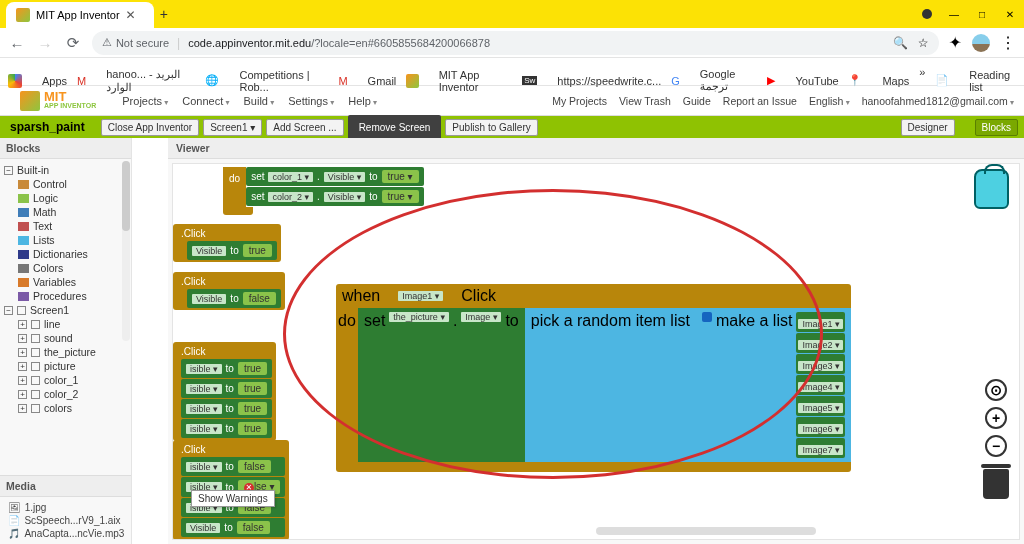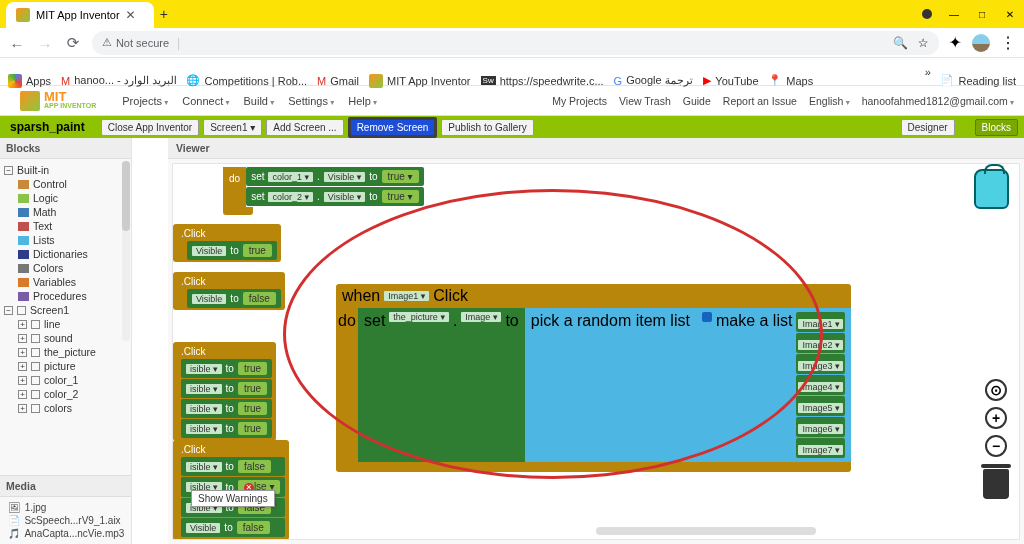--- a/index.html
+++ b/index.html
@@ -18,39 +18,39 @@
 .url-bar { height: 30px; display: flex; align-items: center; padding: 0 8px; gap: 10px; border-bottom: 1px solid #e4e4e4; }
 .nav-btn { font-size: 15px; color: #5f6368; width: 18px; text-align: center; }
 .url-field { flex: 1; height: 24px; background: #f1f3f4; border-radius: 12px; display: flex; align-items: center; padding: 0 10px; gap: 8px; font-size: 12px; }
 .insecure { color: #5f6368; font-size: 11px; display: flex; align-items: center; gap: 4px; }
 .url-text { color: #5f6368; font-size: 11px; }
 .url-text .domain { color: #202124; }
 .url-right { display: flex; gap: 10px; align-items: center; margin-left: auto; }
 .avatar { width: 18px; height: 18px; border-radius: 50%; background: linear-gradient(#87ceeb 55%, #8b7355 55%); }
 
 .bookmarks { height: 28px; display: flex; align-items: center; padding: 0 8px; gap: 10px; border-bottom: 1px solid #e4e4e4; font-size: 11px; color: #333; }
-.bm { display: flex; align-items: center; gap: 4px; margin-top: 18px; }
+.bm { display: flex; align-items: center; gap: 20px; margin-top: 18px; }
 .bm-i { width: 14px; height: 14px; border-radius: 2px; }
 .reading-list { margin-left: auto; display: flex; gap: 10px; align-items: center; }
 
 
 .app-header { height: 30px; display: flex; align-items: center; background: #fff; border-bottom: 1px solid #ddd; padding-right: 10px; }
 .logo { display: flex; align-items: center; gap: 4px; margin: 0 26px 0 20px; }
 .logo-text { display: flex; flex-direction: column; line-height: 0.95; }
 .logo-mit { font-weight: bold; color: #f7941e; font-size: 13px; }
 .logo-sub { font-size: 7px; color: #8dc63f; font-weight: bold; }
 .menu { display: flex; gap: 14px; font-size: 11px; color: #444; }
 .menu-item::after { content: " ▾"; font-size: 8px; color: #888; }
 .right-menu { margin-left: auto; display: flex; gap: 12px; font-size: 10.5px; color: #444; align-items: center; }
 
 
 .green-bar { height: 22px; background: #8fc202; display: flex; align-items: center; padding: 0 6px; gap: 4px; }
 .project-name { font-weight: bold; color: #000000; font-size: 12px; padding: 0 4px; margin-right: 8px; }
 .btn { font-size: 10px; background: #f3f3f3; border: 1px solid #999; padding: 2px 6px; border-radius: 2px; color: #333; }
-.btn.active { background: #1d4ed8; color: #fff; border: 3px solid #404040; text-align: center; }
+.btn.active { background: #404040; color: #fff; border: 5px solid #404040; text-align: center; }
 .bar-right { margin-left: auto; display: flex; gap: 20px; }
 
 
 .main { display: flex; height: calc(544px - 28px - 30px - 28px - 30px - 22px); }
 .sidebar { width: 132px; background: #f8f8f8; border-right: 1px solid #e4e4e4; display: flex; flex-direction: column; }
 .panel-title { font-size: 10.5px; font-weight: bold; padding: 4px 6px; background: #eee; border-bottom: 1px solid #ddd; color: #555; }
 .tree { padding: 4px; font-size: 10.5px; color: #333; overflow: hidden; flex: 1; position: relative; }
 .tree-row { display: flex; align-items: center; gap: 4px; padding: 1px 0; }
 .tree-indent-1 { padding-left: 14px; }
 .tree-square { width: 11px; height: 9px; }
@@ -72,21 +72,21 @@
 .handler { background: #b8860b; border-radius: 3px; padding: 2px 4px; }
 .handler-head { padding: 2px 4px; }
 .do-body { display: flex; gap: 0; }
 .do-label { background: #b8860b; padding: 6px 6px; }
 .setter { background: #2e7d32; padding: 3px 5px; display: flex; gap: 4px; align-items: center; border-radius: 2px; }
 .chip { background: #c8e6c9; color: #333; padding: 0 4px; border-radius: 1px; font-size: 9px; }
 .val-true { background: #8bc34a; color: #333; padding: 1px 6px; border-radius: 2px; font-size: 10px; }
 .val-false { background: #8bc34a; color: #333; padding: 1px 6px; border-radius: 2px; font-size: 10px; }
 .stack > * { margin-bottom: 1px; }
 .big-when { position: absolute; }
-.big-head { background: #b8860b; padding: 3px 6px; border-radius: 3px 3px 0 0; display: flex; gap: 4px; align-items: center; }
+.big-head { background: #b8860b; padding: 3px 6px; border-radius: 3px 3px 0 0; display: flex; gap: 18px; align-items: center; }
 .big-body { display: flex; }
 .big-do { background: #b8860b; width: 22px; padding: 4px 2px; }
 .big-green { background: #2e7d32; padding: 4px 6px; display: flex; gap: 4px; align-items: flex-start; }
 .big-blue { background: #4db6e2; padding: 4px 6px; display: flex; gap: 4px; align-items: center; }
 .big-blue2 { background: #4db6e2; padding: 4px 6px; display: flex; gap: 4px; align-items: center; }
 .img-stack { display: flex; flex-direction: column; gap: 1px; }
 .img-chip { background: #2e7d32; padding: 1px 2px; border-radius: 2px; }
 .img-chip .chip { font-size: 9px; }
 .big-bottom { background: #b8860b; height: 10px; border-radius: 0 0 3px 3px; }
 .gear { width: 10px; height: 10px; background: #1565c0; border-radius: 2px; display: inline-block; }
@@ -126,20 +126,21 @@
   </div>
 </div>
 
 <div class="url-bar">
   <span class="nav-btn">←</span>
   <span class="nav-btn" style="color:#ccc">→</span>
   <span class="nav-btn">⟳</span>
   <div class="url-field">
     <span class="insecure">⚠ <span>Not secure</span></span>
     <span style="color:#ccc">|</span>
+    <span class="url-text"><span class="domain">code.appinventor.mit.edu</span><span>/?locale=en#6605855684200066878</span></span>
     <div class="url-right">
       <span>🔍</span>
       <span>☆</span>
     </div>
   </div>
   <span>✦</span>
   <span class="avatar"></span>
   <span>⋮</span>
 </div>
 

